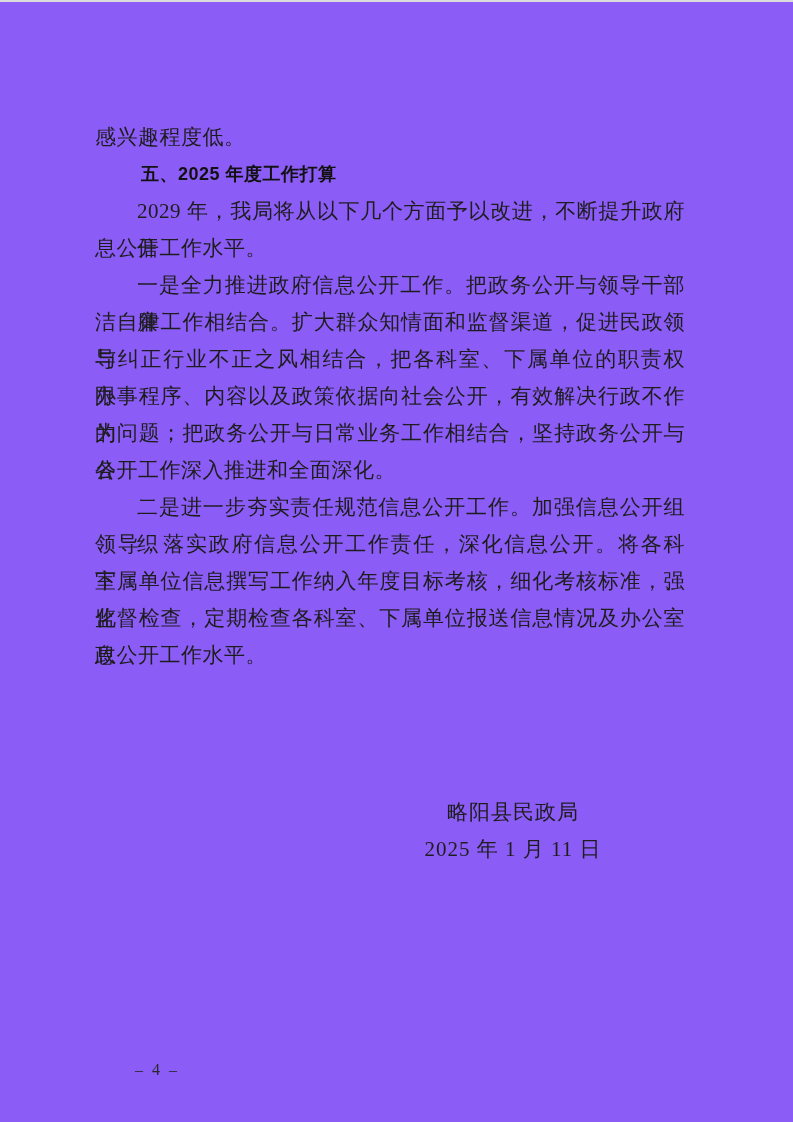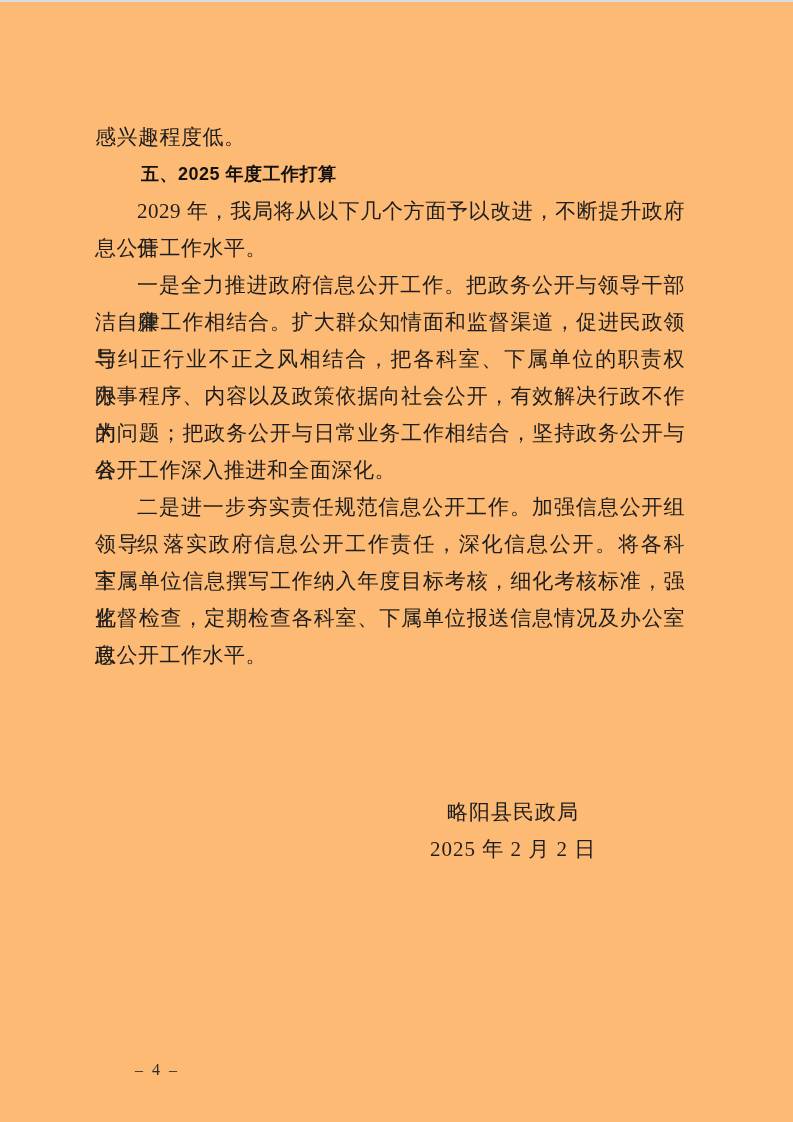--- a/index.html
+++ b/index.html
@@ -5,21 +5,21 @@
   html, body {
     margin: 0;
     padding: 0;
     background: #9a9a9a;
   }
   .page {
     position: relative;
     width: 793px;
     height: 1122px;
     margin: 0 auto;
-    background: #fdba74;
+    background: #8b5cf6;
     overflow: hidden;
     font-family: "Liberation Serif", "DejaVu Serif", serif;
     color: #1d1d1d;
   }
   .scan-edge {
     position: absolute;
     top: 0; left: 0; right: 0;
     height: 2px;
     background: #dcdcdc;
   }
@@ -94,18 +94,18 @@
     <div class="line fill">的问题；把政务公开与日常业务工作相结合，坚持政务公开与各</div>
     <div class="line last">公开工作深入推进和全面深化。</div>
     <div class="line indent fill">二是进一步夯实责任规范信息公开工作。加强信息公开组织</div>
     <div class="line fill">领导，落实政府信息公开工作责任，深化信息公开。将各科室、</div>
     <div class="line fill">下属单位信息撰写工作纳入年度目标考核，细化考核标准，强化</div>
     <div class="line fill">监督检查，定期检查各科室、下属单位报送信息情况及办公室政</div>
     <div class="line last">息公开工作水平。</div>
 
     <div class="sig-block">
       <div class="sig-line">略阳县民政局</div>
-      <div class="sig-line">2025 年 2 月 2 日</div>
+      <div class="sig-line">2025 年 1 月 11 日</div>
     </div>
   </div>
 
   <div class="page-number">– 4 –</div>
 </div>
 
 </body></html>

